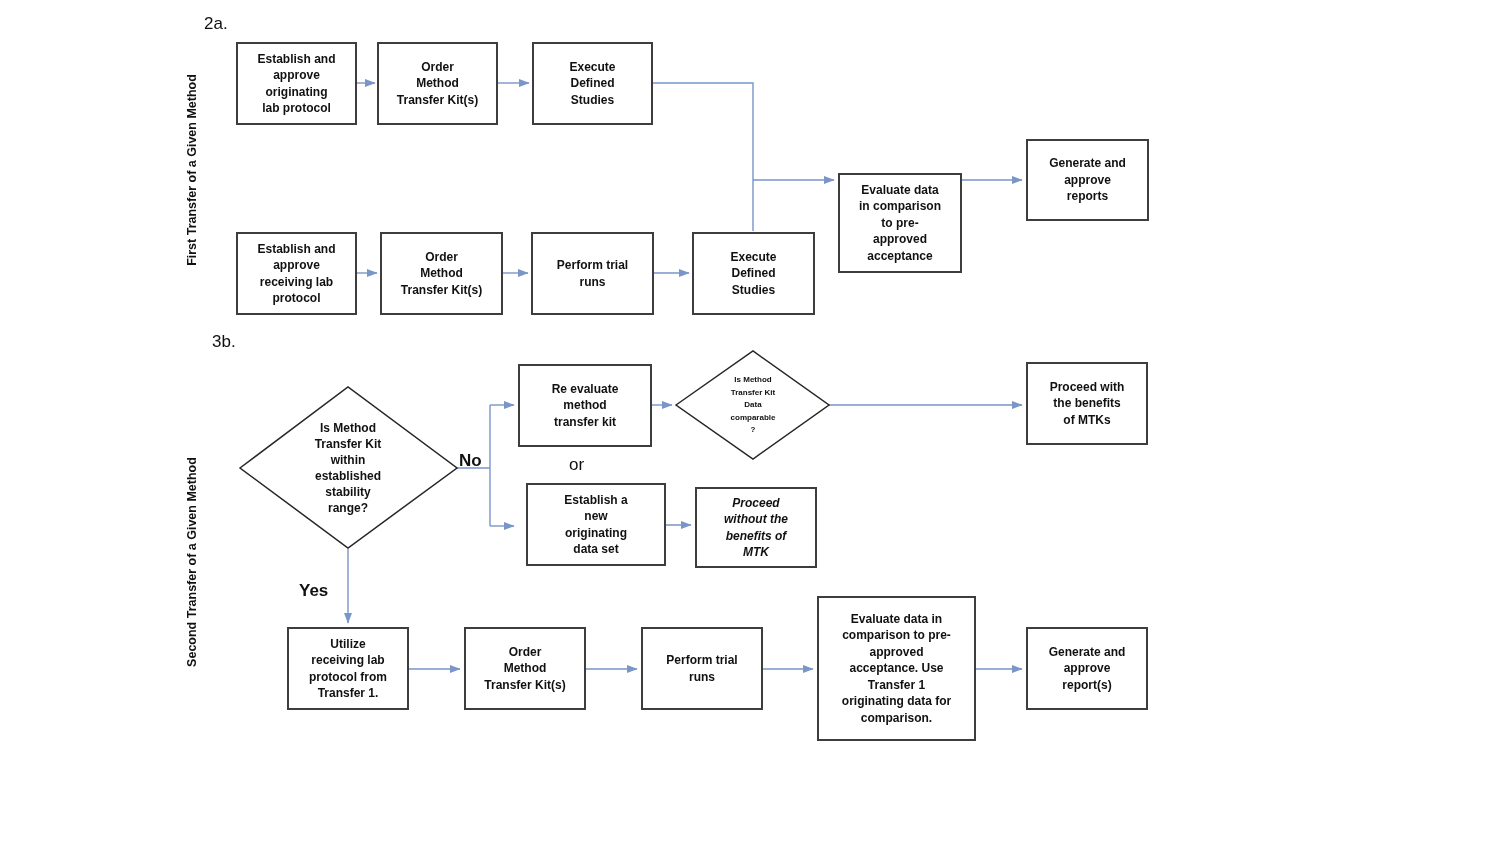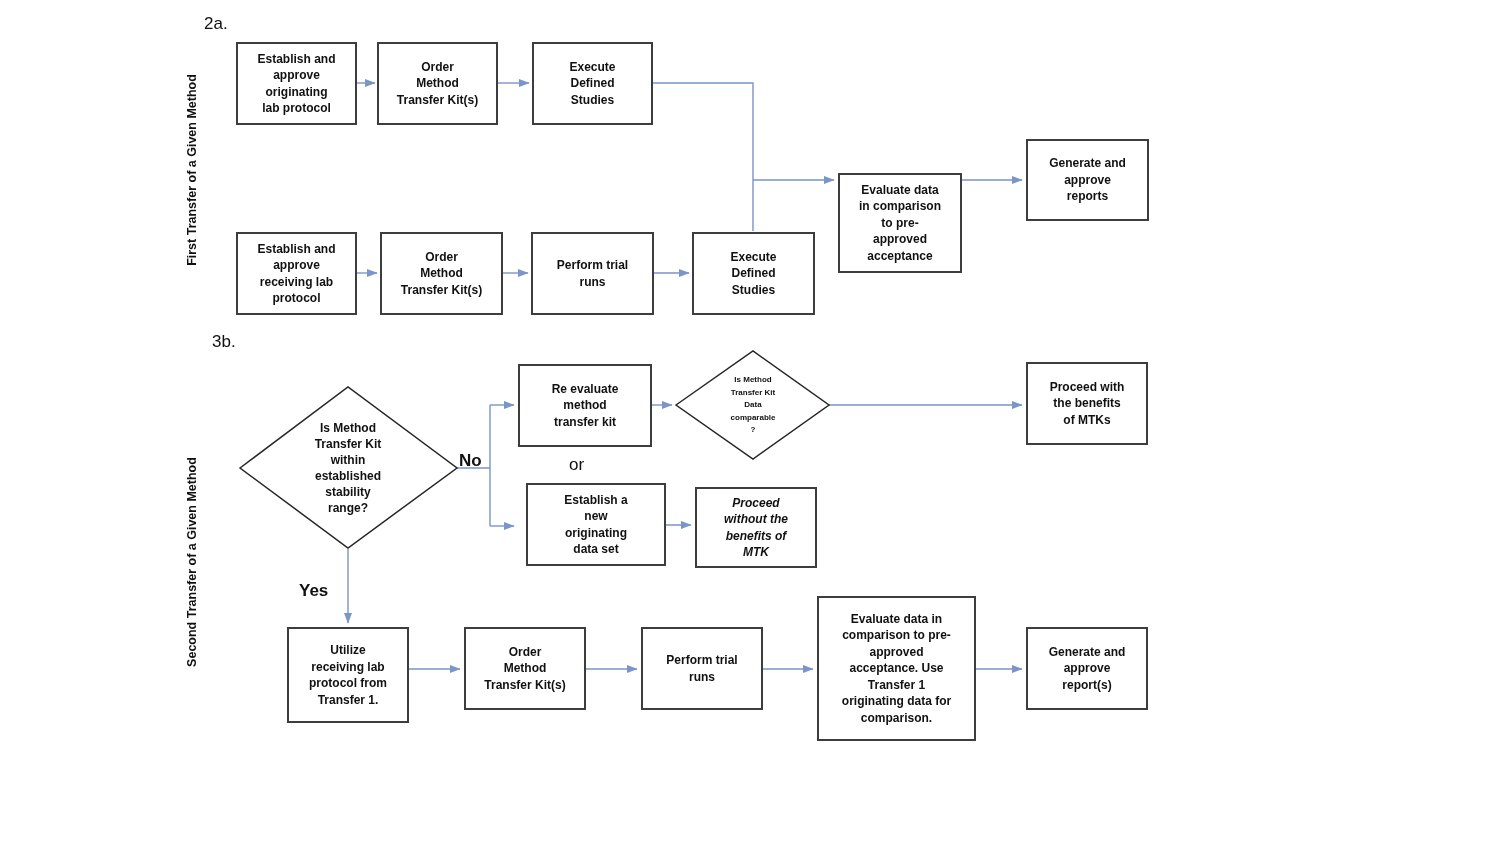--- a/index.html
+++ b/index.html
@@ -151,21 +151,21 @@
 the benefits
 of MTKs</div>
   <div class="node" style="left:518px;top:483px;width:140px;height:83px;margin-left:8px;">Establish a
 new
 originating
 data set</div>
   <div class="node" style="left:695px;top:487px;width:122px;height:81px;font-style:italic;">Proceed
 without the
 benefits of
 MTK</div>
-  <div class="node" style="left:287px;top:627px;width:122px;height:96px;">Utilize
+  <div class="node" style="left:287px;top:627px;width:122px;height:83px;">Utilize
 receiving lab
 protocol from
 Transfer 1.</div>
   <div class="node" style="left:464px;top:627px;width:122px;height:83px;">Order
 Method
 Transfer Kit(s)</div>
   <div class="node" style="left:641px;top:627px;width:122px;height:83px;">Perform trial
 runs</div>
   <div class="node" style="left:817px;top:596px;width:159px;height:145px;text-align:center;">Evaluate data in
 comparison to pre-

